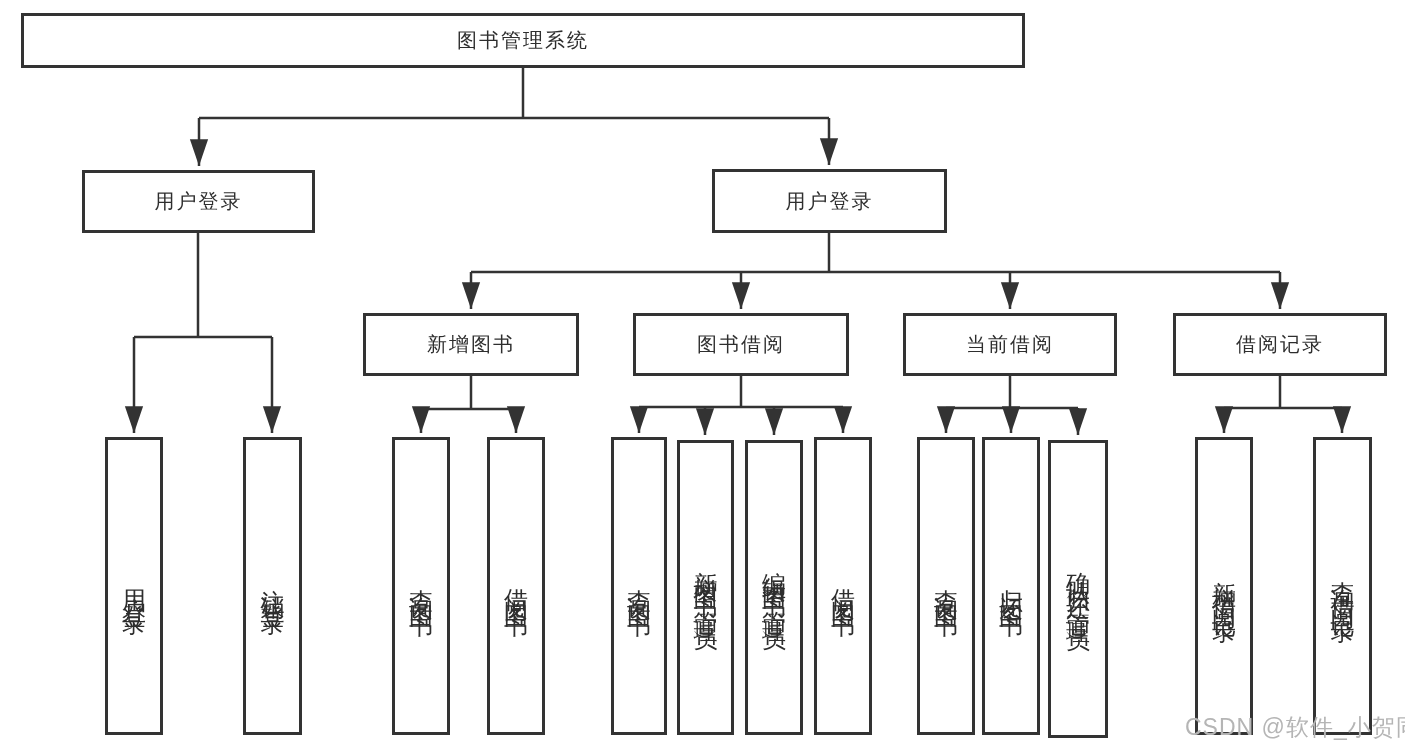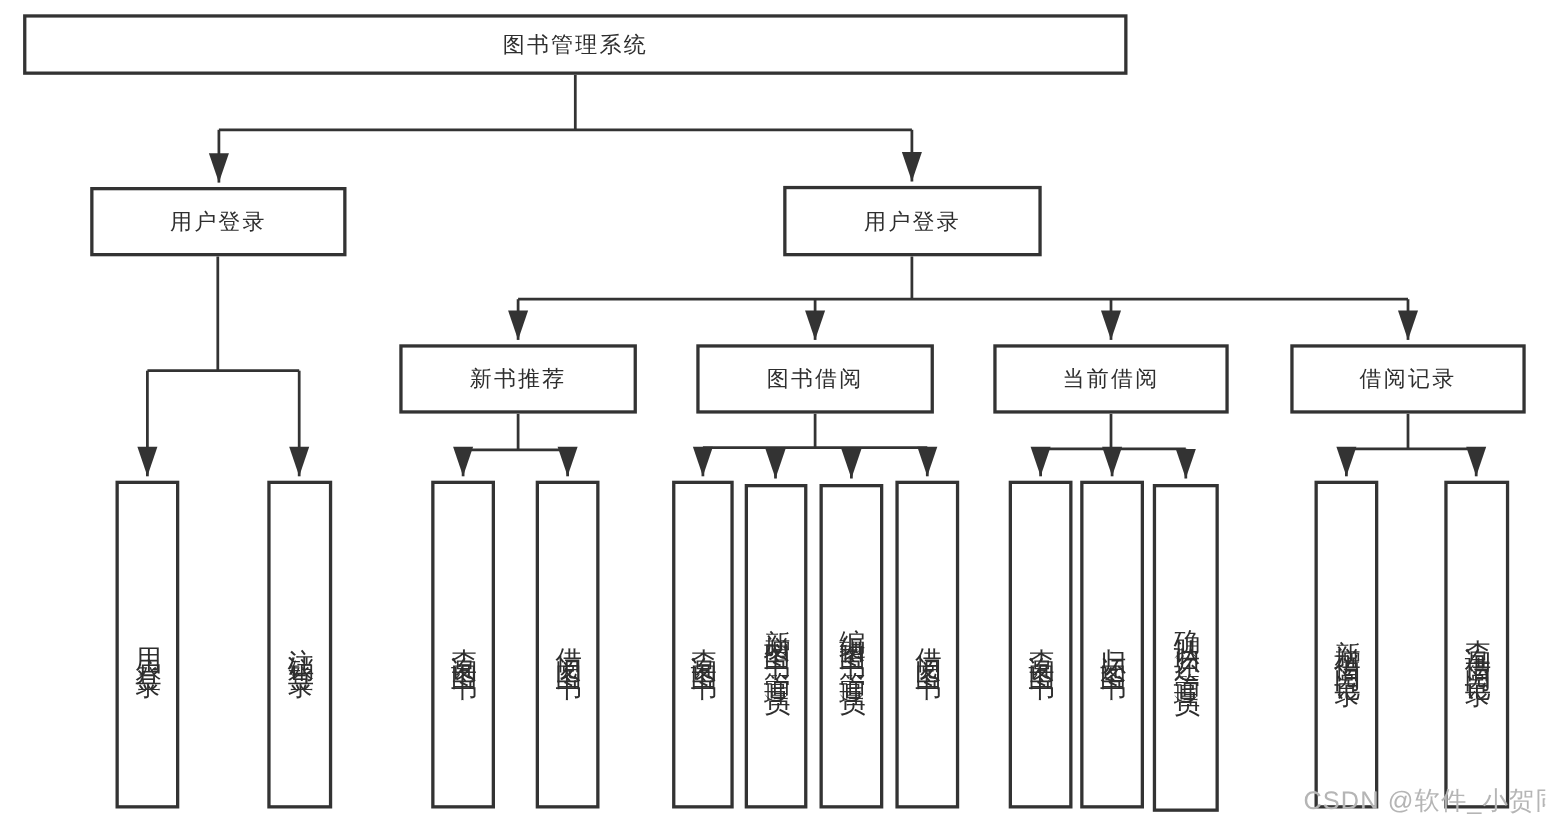--- a/index.html
+++ b/index.html
@@ -150,21 +150,21 @@
   </div>
 
   <div class="box h-box" id="n-user-login">
     <span>用户登录</span>
   </div>
   <div class="box h-box" id="n-book-mgmt">
     <span>用户登录</span>
   </div>
 
   <div class="box h-box" id="n-new-book-rec">
-    <span>新书推荐</span>
+    <span>新增图书</span>
   </div>
   <div class="box h-box" id="n-current-borrow">
     <span>当前借阅</span>
   </div>
   <div class="box h-box" id="n-book-borrow">
     <span>图书借阅</span>
   </div>
   <div class="box h-box" id="n-borrow-records">
     <span>借阅记录</span>
   </div>

